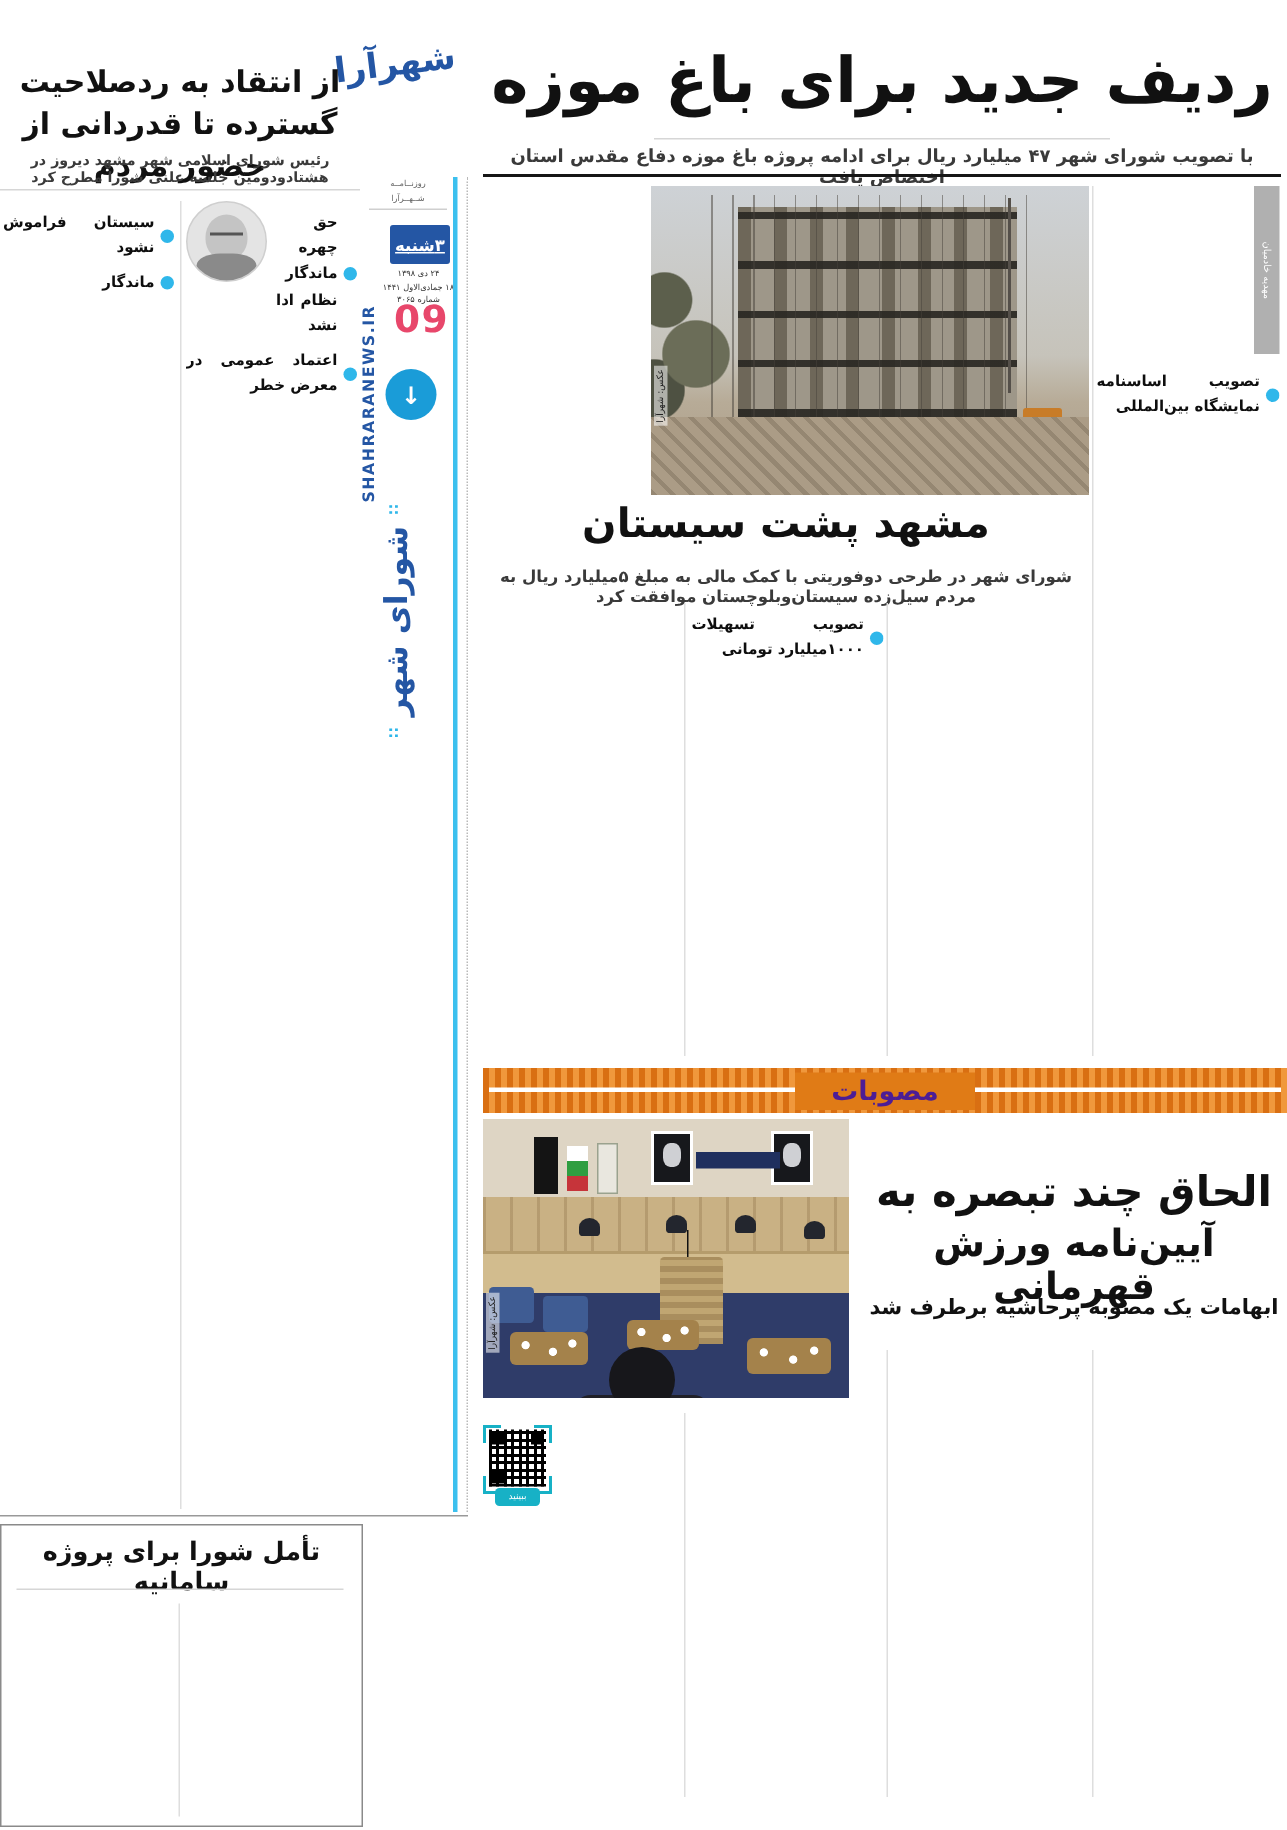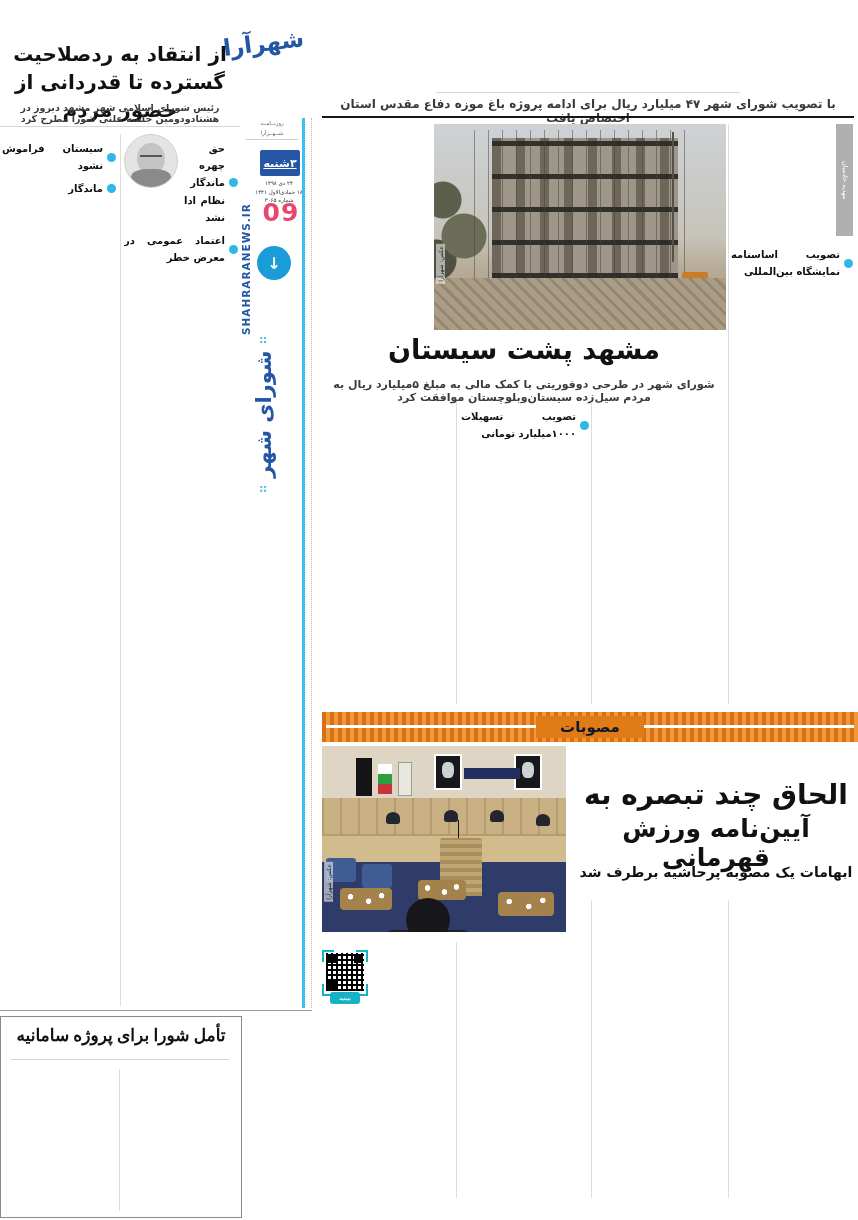--- a/index.html
+++ b/index.html
@@ -45,21 +45,21 @@
      radial-gradient(circle at 60% 60%,#6b6d58 0 22px,transparent 23px),
      radial-gradient(circle at 20% 80%,#4e5142 0 20px,transparent 21px);}
   .cph-ground{position:absolute;left:0;bottom:0;width:100%;height:52px;
      background:repeating-linear-gradient(45deg,rgba(92,80,62,.28) 0 3px,transparent 3px 9px),#ab9c86;}
   .cph-machine{position:absolute;right:18px;bottom:44px;width:26px;height:14px;background:#c87c28;border-radius:2px;}
   .cph-pole{position:absolute;right:52px;top:8px;width:2px;height:130px;background:#55504a;}
   
   .ribbon{background:repeating-linear-gradient(90deg,#d96f12 0 4px,#f0983c 4px 8px);}
   .ribbon .line{position:absolute;left:4px;right:4px;top:13px;height:3px;background:#fff;}
   .ribbon .lbl{position:absolute;left:0;right:0;top:0;height:100%;display:flex;align-items:center;justify-content:center;}
-  .ribbon .lbl span{position:relative;background:#e07b16;color:#0f172a;font-weight:bold;font-size:15px;padding:2px 24px;}
+  .ribbon .lbl span{position:relative;background:#e07b16;color:#4c1d95;font-weight:bold;font-size:18px;padding:2px 24px;}
   
   .mphoto{background:#2f3c69;overflow:hidden;}
   .mph-wall{position:absolute;left:0;top:0;width:100%;height:56px;background:#ded5c4;}
   .mph-wood{position:absolute;left:0;top:52px;width:100%;height:46px;
      background:repeating-linear-gradient(90deg,rgba(120,90,50,.25) 0 2px,transparent 2px 18px),#c9b184;}
   .mph-desk{position:absolute;left:0;top:88px;width:100%;height:26px;background:#d2bc8e;border-top:2px solid #b59c6c;}
   .mph-frame{position:absolute;width:24px;height:32px;background:#17181c;border:2px solid #fff;}
   .mph-frame::after{content:"";position:absolute;left:6px;top:6px;width:12px;height:16px;background:#cfd0d4;border-radius:40%;}
   .mph-banner{position:absolute;left:96px;top:22px;width:56px;height:11px;background:#1f2f5e;}
   .mph-flag-ir{position:absolute;left:56px;top:18px;width:14px;height:30px;
@@ -172,20 +172,21 @@
         <span class="dot"></span>
         <span>ماندگار</span>
       </div>
     <div>
         <p></p>
       </div>
   </div>
   <div class="abs vline" style="left:120px;top:134px;height:872px;"></div>
   <div class="abs" style="left:0;top:1010px;width:312px;height:1px;background:#999;"></div>
 
+  <div class="abs headline" style="left:322px;top:28px;width:532px;font-size:42px;line-height:1.25;">ردیف جدید برای باغ موزه</div>
   <div class="abs rule" style="left:436px;top:92px;width:304px;height:1px;"></div>
   <div class="abs subtl" style="left:322px;top:97px;width:532px;font-size:12px;">با تصویب شورای شهر ۴۷ میلیارد ریال برای ادامه پروژه باغ موزه دفاع مقدس استان اختصاص یافت</div>
   <div class="abs" style="left:322px;top:116px;width:532px;height:2px;background:#161616;"></div>
 
   <div class="abs reporter-tag" style="left:836px;top:124px;width:17px;height:112px;">
     <span class="vrt-d">مهدیه خادمیان</span>
   </div>
 
   <div class="abs body" style="left:731px;top:124px;width:100px;height:114px;">
     <div>
@@ -327,21 +328,21 @@
   <div class="abs vline" style="left:728px;top:900px;height:298px;"></div>
   <div class="abs vline" style="left:591px;top:900px;height:298px;"></div>
   <div class="abs vline" style="left:456px;top:942px;height:256px;"></div>
 
   <div class="abs tiny" style="left:246px;top:1016px;width:64px;height:200px;">
     <div>
         <p></p>
       </div>
   </div>
   <div class="abs box" style="left:0;top:1016px;width:240px;height:200px;">
-    <div class="abs headline" style="left:0;top:8px;width:100%;font-size:17px;font-family:Liberation Serif, serif;">تأمل شورا برای پروژه سامانیه</div>
+    <div class="abs headline" style="left:0;top:8px;width:100%;font-size:17px;">تأمل شورا برای پروژه سامانیه</div>
     <div class="abs rule" style="left:10px;top:42px;width:218px;height:1px;"></div>
     <div class="abs body" style="left:122px;top:52px;width:110px;height:142px;">
       <div>
           <p></p>
         </div>
     </div>
     <div class="abs body" style="left:6px;top:52px;width:110px;height:142px;">
       <div>
           <p></p>
         </div>

